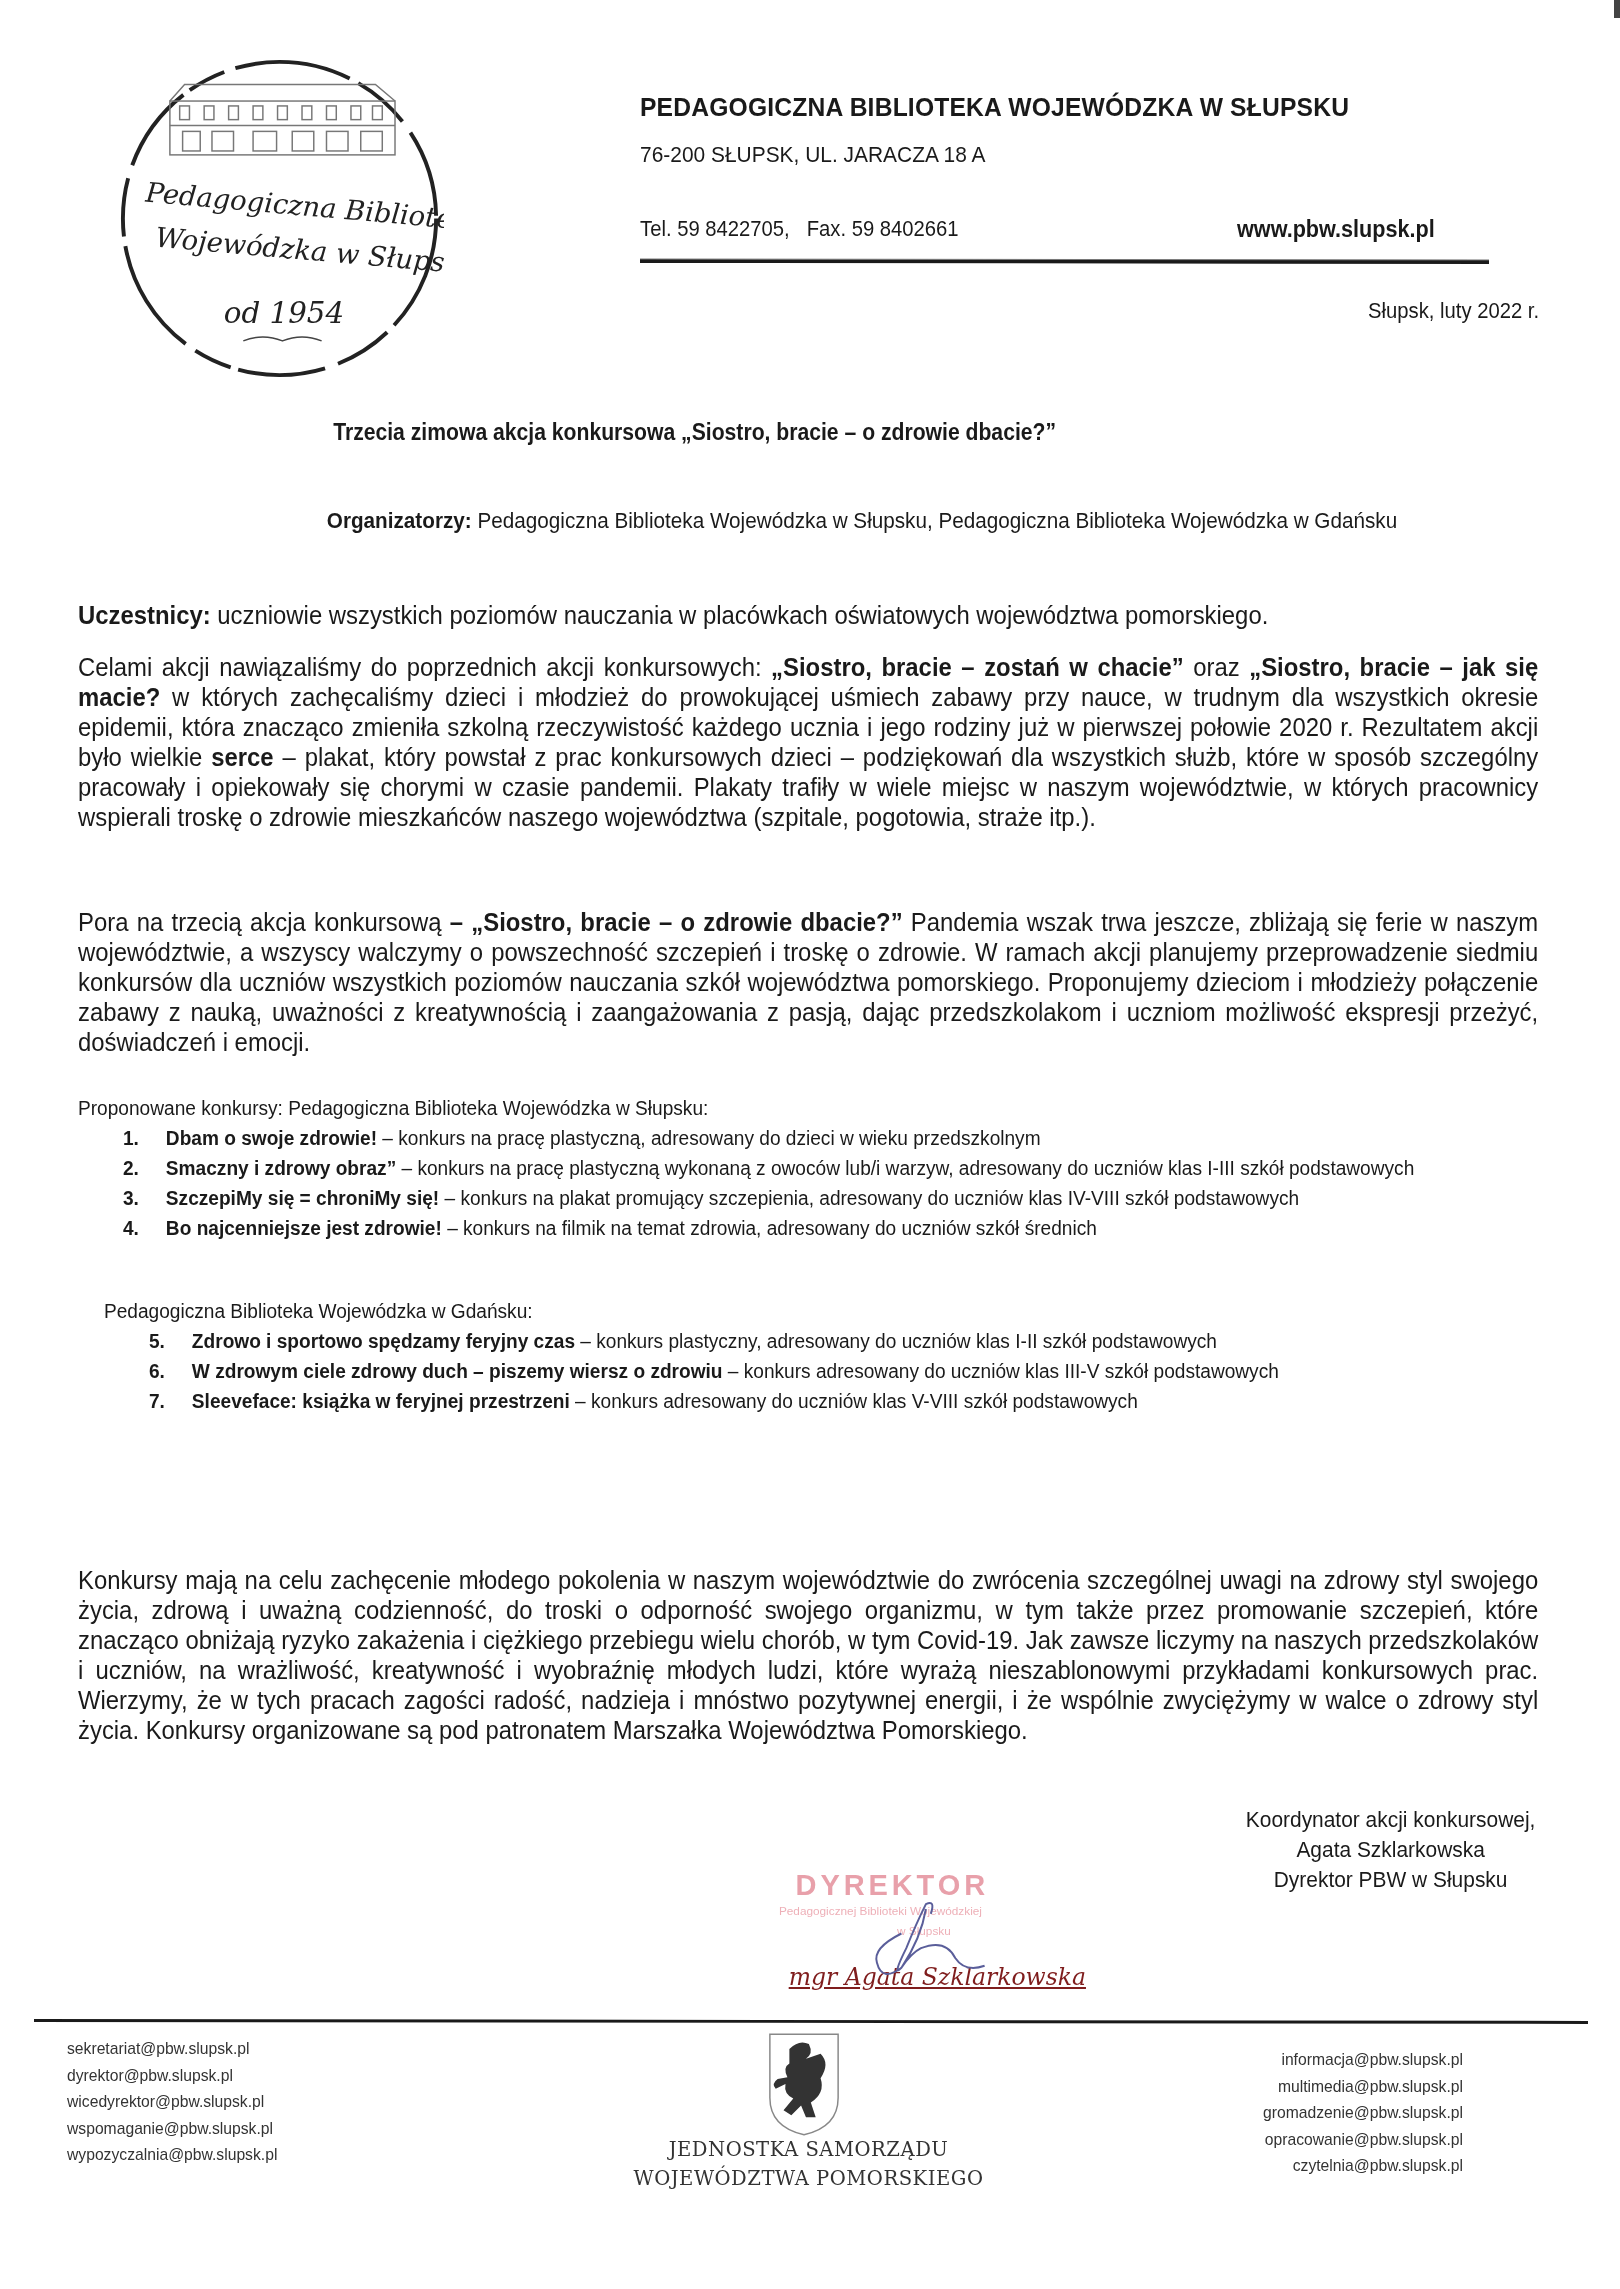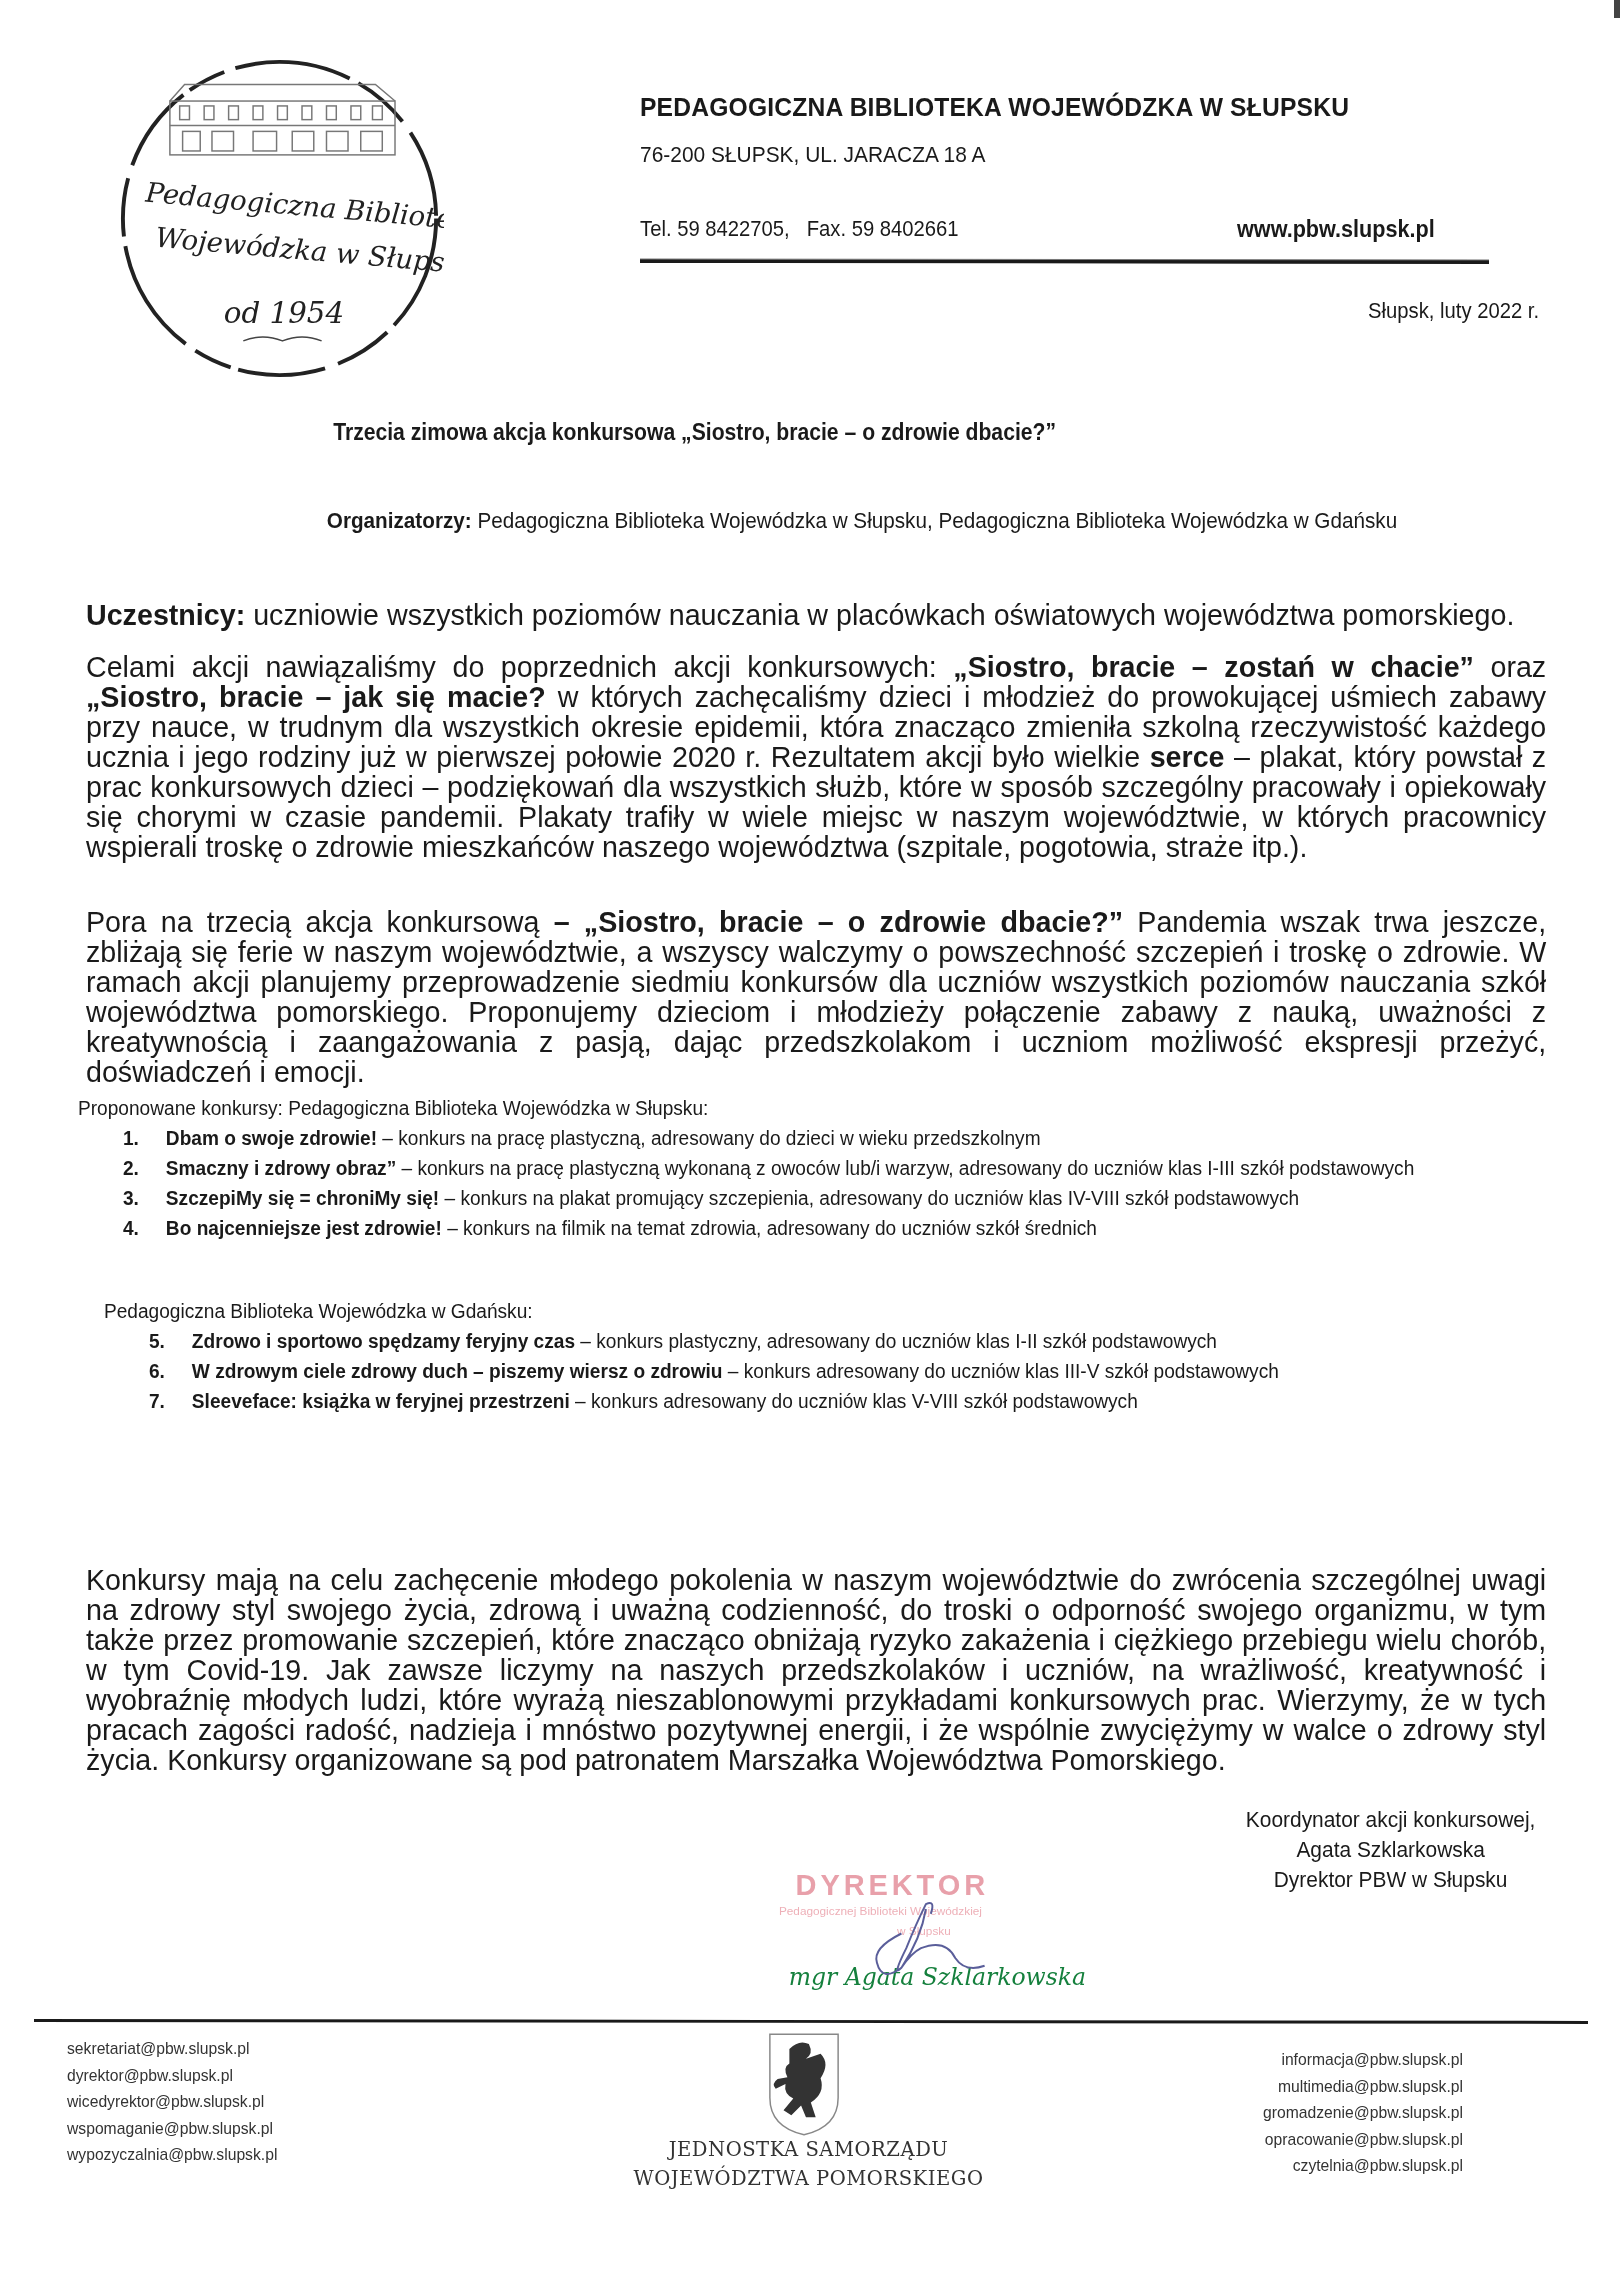--- a/index.html
+++ b/index.html
@@ -19,35 +19,35 @@
   .hdr-rule { left: 640px; top: 251px; width: 849px; height: 6.9px; }
   .hdr-date { right: 81px; top: 298px; font-size: 22.5px; white-space: nowrap; transform: scaleX(0.9); transform-origin: right; }
 
   
   .doc-title { left: 0; width: 1390px; top: 419px; text-align: center; font-size: 23.5px; font-weight: bold; white-space: nowrap; }
   .doc-title span { display: inline-block; transform: scaleX(0.9); }
 
   .org { left: 225px; width: 1274px; top: 507px; text-align: center; font-size: 22.5px; line-height: 28px; }
   .org-in { transform: scaleX(0.92); }
 
-  .body-text { left: 86px; width: 1460px; font-size: 30px; line-height: 30px; text-align: justify; }
+  .body-text { left: 78px; width: 1460px; font-size: 25px; line-height: 30px; text-align: justify; }
   .sq { transform: scaleX(0.955); transform-origin: left; width: 1529px; }
   b { font-weight: bold; }
 
   .list { left: 78px; width: 1460px; font-size: 20px; line-height: 30px; }
   .li { position: relative; padding-left: 92px; text-align: justify; }
   .li .num { position: absolute; left: 47px; top: 0; font-weight: bold; }
 
   .sig { right: 85px; top: 1805px; text-align: center; font-size: 22.5px; line-height: 30px; }
   .sig-in { transform: scaleX(0.93); transform-origin: right; }
 
   .red-stamp { left: 774px; top: 1865px; width: 294px; height: 137px; }
   .rs-big { font-size: 29px; letter-spacing: 3.9px; color: #e8a0aa; font-family: "Liberation Sans", sans-serif; }
   .rs-small { font-size: 11.8px; color: #eeb0b8; }
-  .rs-name { font-family: "DejaVu Serif", serif; font-style: italic; color: #15803d; font-size: 23.5px; }
+  .rs-name { font-family: "DejaVu Serif", serif; font-style: italic; color: #7f1d1d; font-size: 23.5px; text-decoration: underline; }
 
   .foot-rule { left: 34px; top: 2010px; width: 1554px; height: 5.9px; }
   .foot-left { left: 67px; top: 2036px; font-size: 15.7px; line-height: 26.5px; color: #333; }
   .foot-right { right: 157px; top: 2047px; font-size: 15.7px; line-height: 26.5px; color: #333; text-align: right; }
   .foot-emblem { left: 765px; top: 2029px; width: 78px; width: 78px; height: 108px; }
   .foot-unit { left: 588px; width: 441px; top: 2135px; text-align: center; font-family: "DejaVu Serif", serif; font-size: 19.6px; line-height: 29px; letter-spacing: 0.5px; color: #333; }
   .scan-mark { right: 0; top: 0; width: 5.9px; height: 17.6px; background: #444; }
 </style>
 </head>
 <body>

